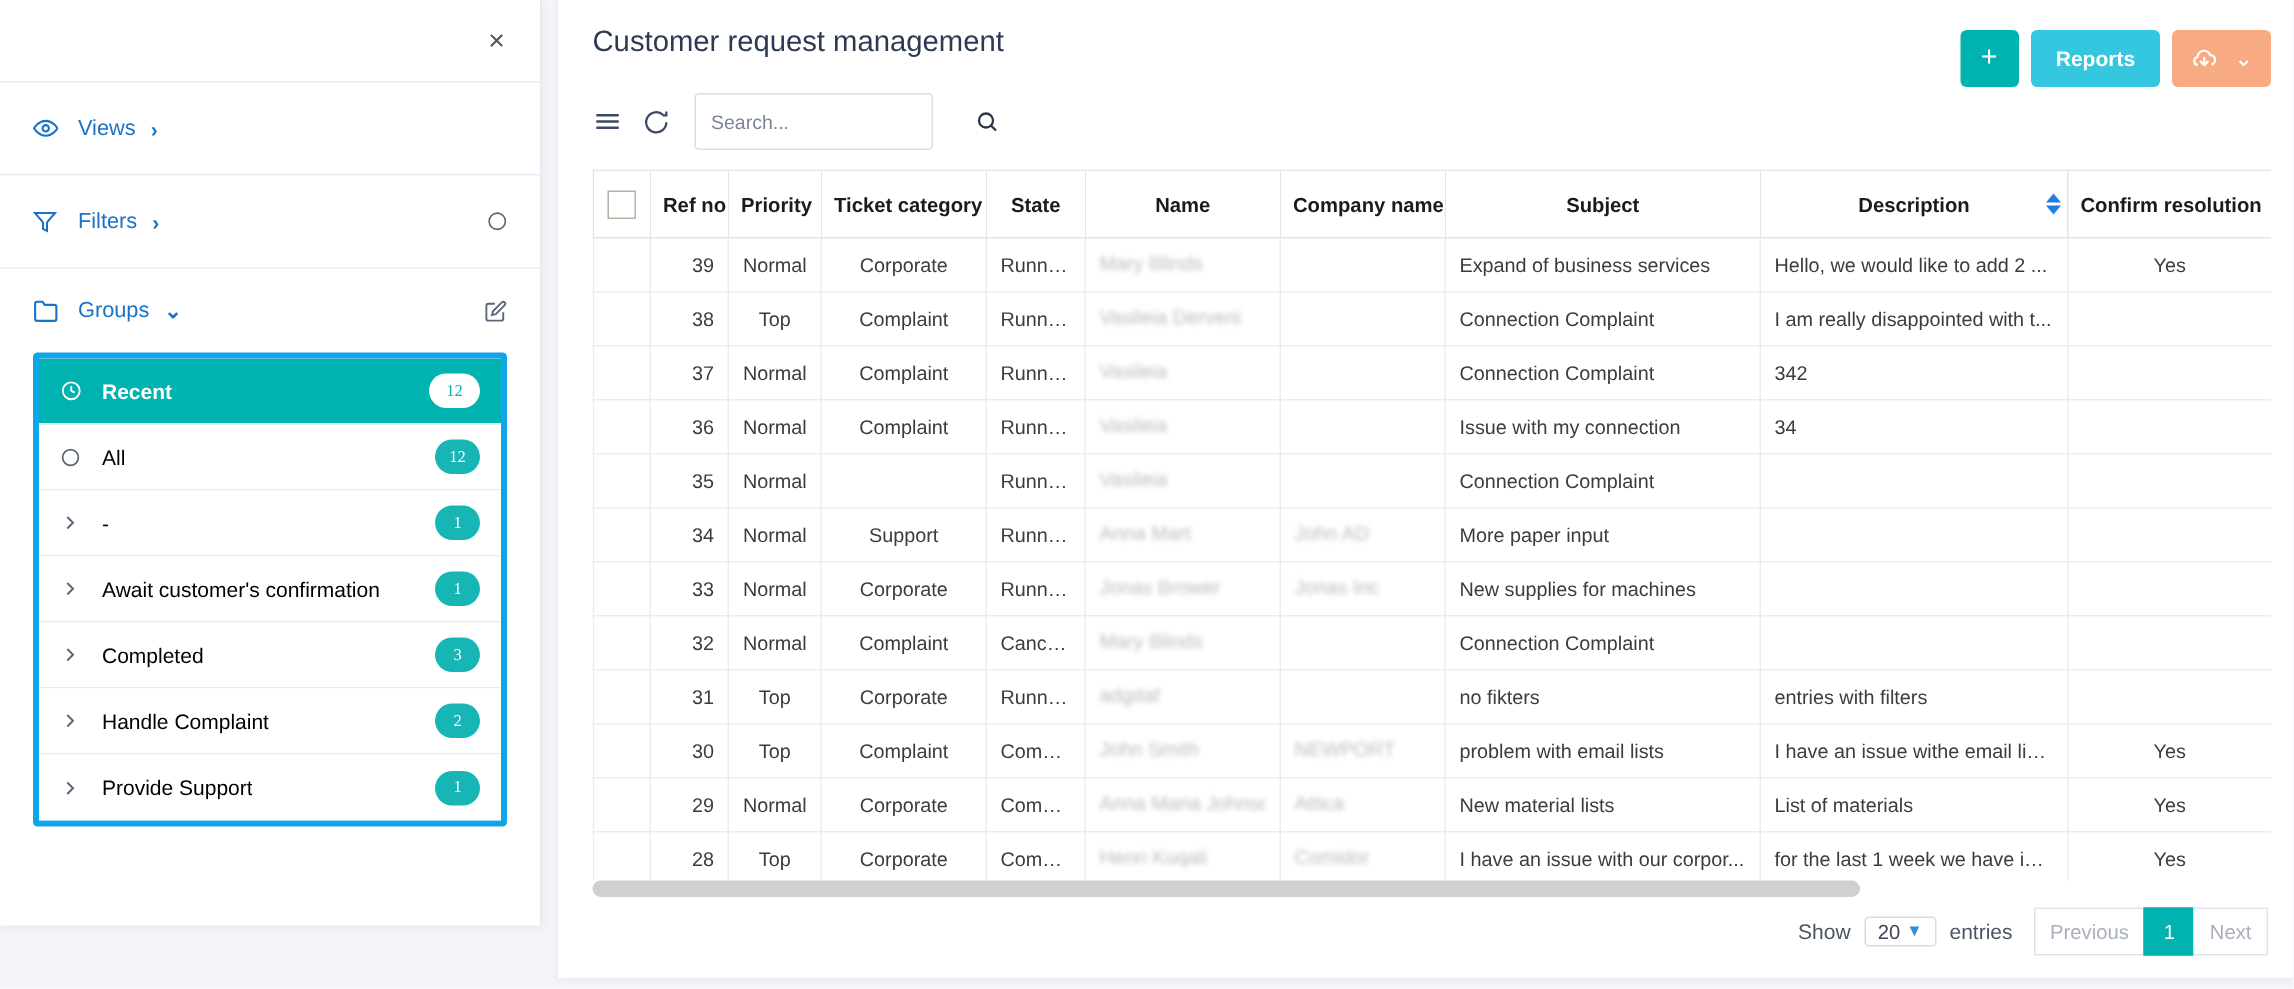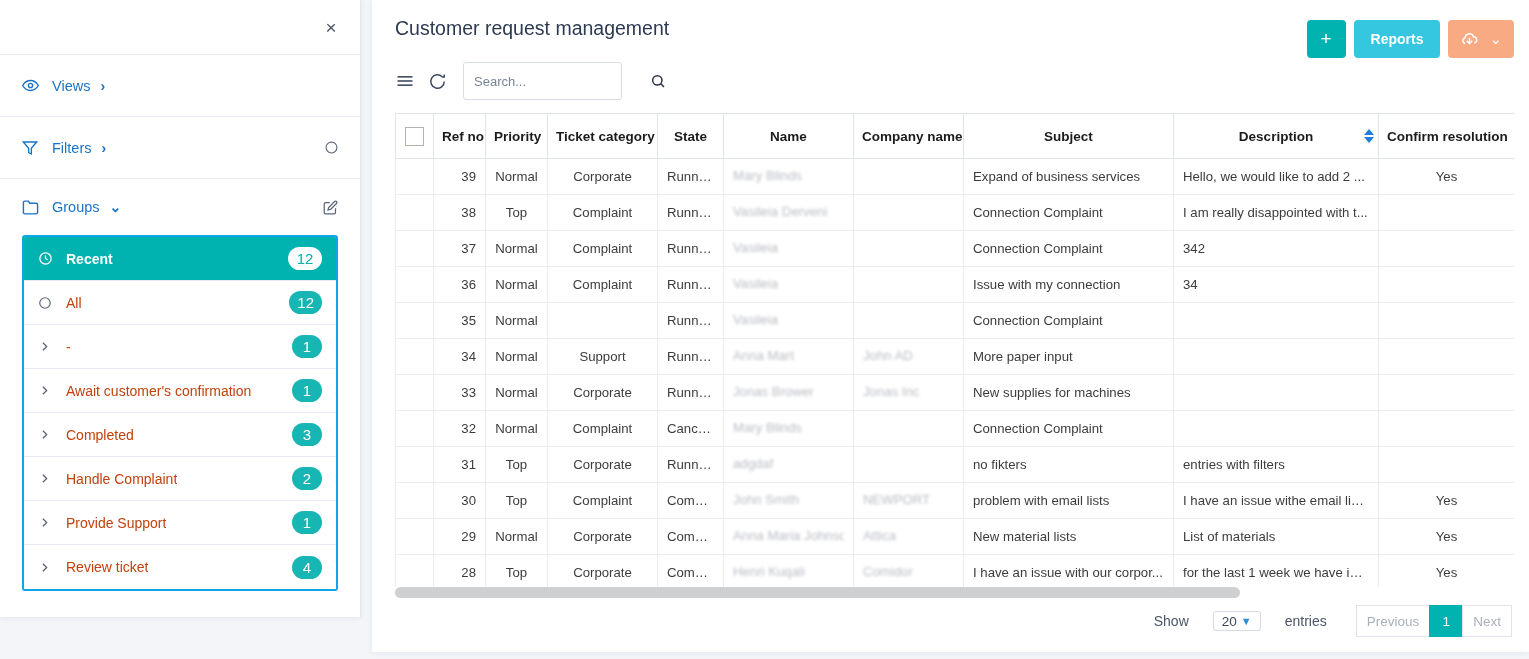--- a/index.html
+++ b/index.html
@@ -41,43 +41,44 @@
   .sb-section .chev {
     margin-left: 10px; color: #1a73c7; font-weight: bold; font-size: 14px;
     display: flex; align-items: center;
   }
   .sb-section .right-ic { margin-left: auto; color: #5b6579; display:flex; }
 
   .groups-head { border-bottom: none; height: 56px; }
   .groups-head .lbl, .groups-head .ic, .groups-head .chev { color: #1a73c7; }
 
   .group-list {
-    margin: 0 22px; border: 2px solid #0ea5e9; border-radius: 3px;
+    margin: 0 22px; border: 4px solid #0ea5e9; border-radius: 3px;
     overflow: hidden;
   }
   .group-row {
     height: 44px; display: flex; align-items: center; padding: 0 14px;
     border-bottom: 1px solid #e8ebf1; background: #fff; cursor: pointer;
   }
   .group-row:last-child { border-bottom: none; }
   .group-row.active { background: #00b3b0; }
   .group-row .g-ic {
     width: 20px; display: flex; align-items: center; color: #5b6579; flex: none;
   }
   .group-row.active .g-ic { color: #fff; }
   .group-row .g-lbl {
-    margin-left: 8px; font-size: 14px; color: #c2410c; white-space: nowrap;
+    margin-left: 8px; font-size: 14px; color: #000000; white-space: nowrap;
     overflow: hidden; text-overflow: ellipsis;
   }
   .group-row.active .g-lbl { color: #fff; font-weight: 600; }
   .badge {
     margin-left: auto; min-width: 30px; height: 23px; border-radius: 12px;
-    background: #17b6b4; color: #fff; font-size: 15px;
+    background: #17b6b4; color: #fff; font-size: 11px;
     display: flex; align-items: center; justify-content: center; padding: 0 8px;
     flex: none;
+    font-family: Liberation Serif, serif;
   }
   .group-row.active .badge { background: #fff; color: #00b3b0; min-width: 34px; }
 
   
   #main {
     position: absolute; left: 372px; top: 0;
     width: 1157px; height: 652px;
     background: #ffffff;
     box-shadow: 0 1px 6px rgba(25,40,70,.07);
   }
@@ -169,21 +170,21 @@
   .hscroll {
     position: absolute; left: 23px; top: 587px; width: 1119px; height: 11px;
     cursor: pointer;
   }
   .hscroll .thumb {
     width: 845px; height: 11px; background: #cfd0d2; border-radius: 6px;
   }
 
   .footer {
     position: absolute; right: 17px; top: 605px;
-    display: flex; align-items: center; gap: 24px;
+    display: flex; align-items: center; gap: 9px;
     font-size: 14px; color: #4b5563;
   }
   .sel-entries {
     height: 20px; border: 1px solid #d5dae3; border-radius: 3px; background: #fff;
     display: flex; align-items: center; padding: 0 8px; gap: 4px;
     font-size: 13.5px; color: #3d4756; cursor: pointer;
   }
   .sel-entries .cv { color: #2f8fd6; font-size: 11px; }
   .pager { display: flex; margin-left: 6px; }
   .pg {
@@ -302,29 +303,20 @@
         <span class="badge">2</span>
       </div>
       <div class="group-row">
         <span class="g-ic">
           <svg width="13" height="13" viewBox="0 0 24 24" fill="none" stroke="currentColor" stroke-width="2.4">
             <polyline points="9 5 16 12 9 19"></polyline>
           </svg>
         </span>
         <span class="g-lbl">Provide Support</span>
         <span class="badge">1</span>
-      </div>
-      <div class="group-row">
-        <span class="g-ic">
-          <svg width="13" height="13" viewBox="0 0 24 24" fill="none" stroke="currentColor" stroke-width="2.4">
-            <polyline points="9 5 16 12 9 19"></polyline>
-          </svg>
-        </span>
-        <span class="g-lbl">Review ticket</span>
-        <span class="badge">4</span>
       </div>
     </div>
 </div>
 
 <div id="main">
 
   <div class="page-title">Customer request management</div>
 
   <div class="hdr-actions">
     <button class="btn btn-add">+</button>

